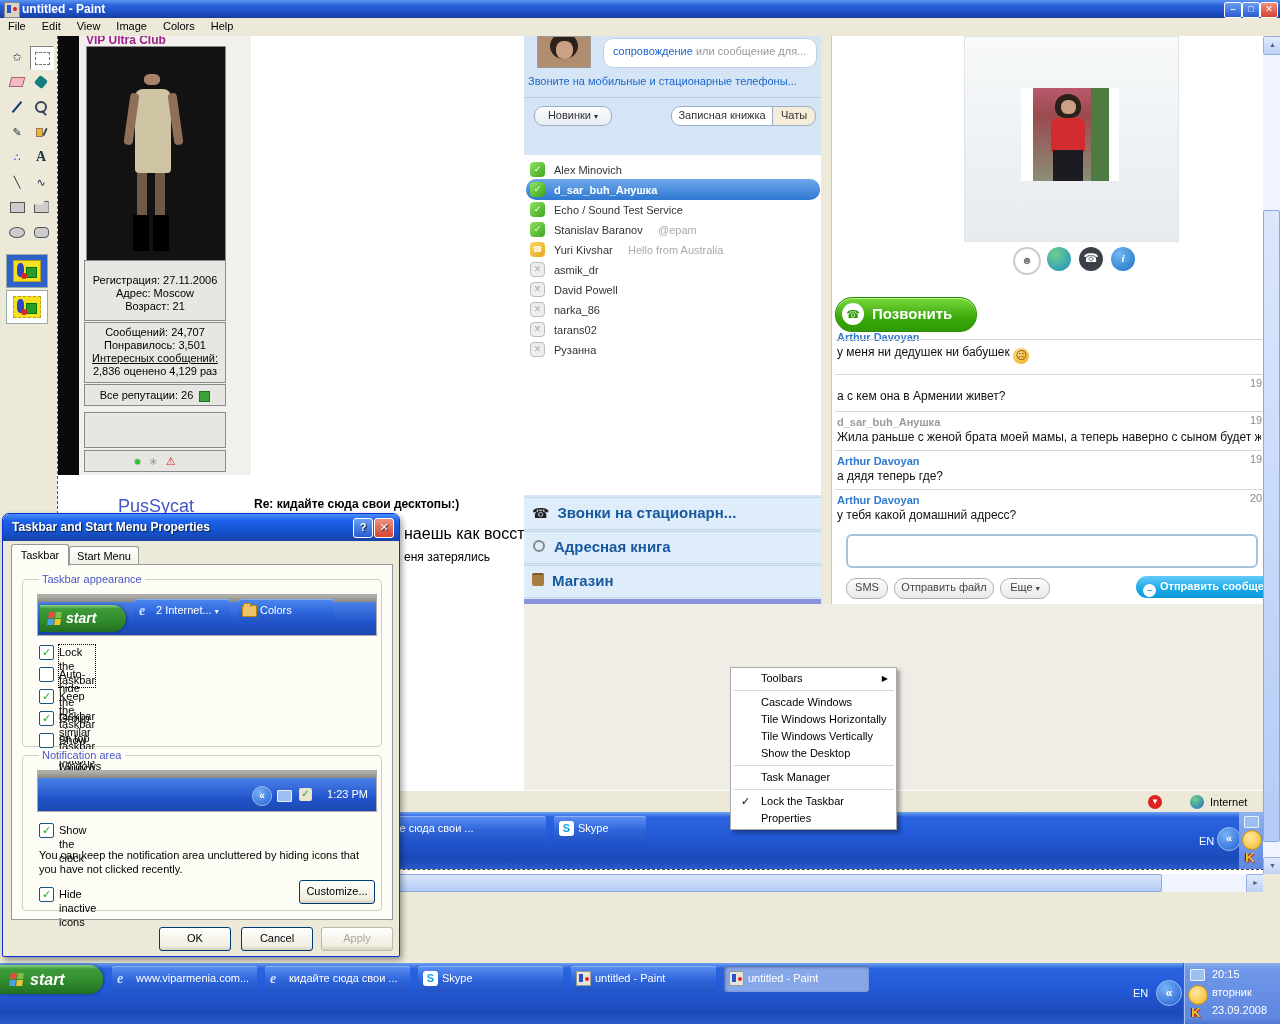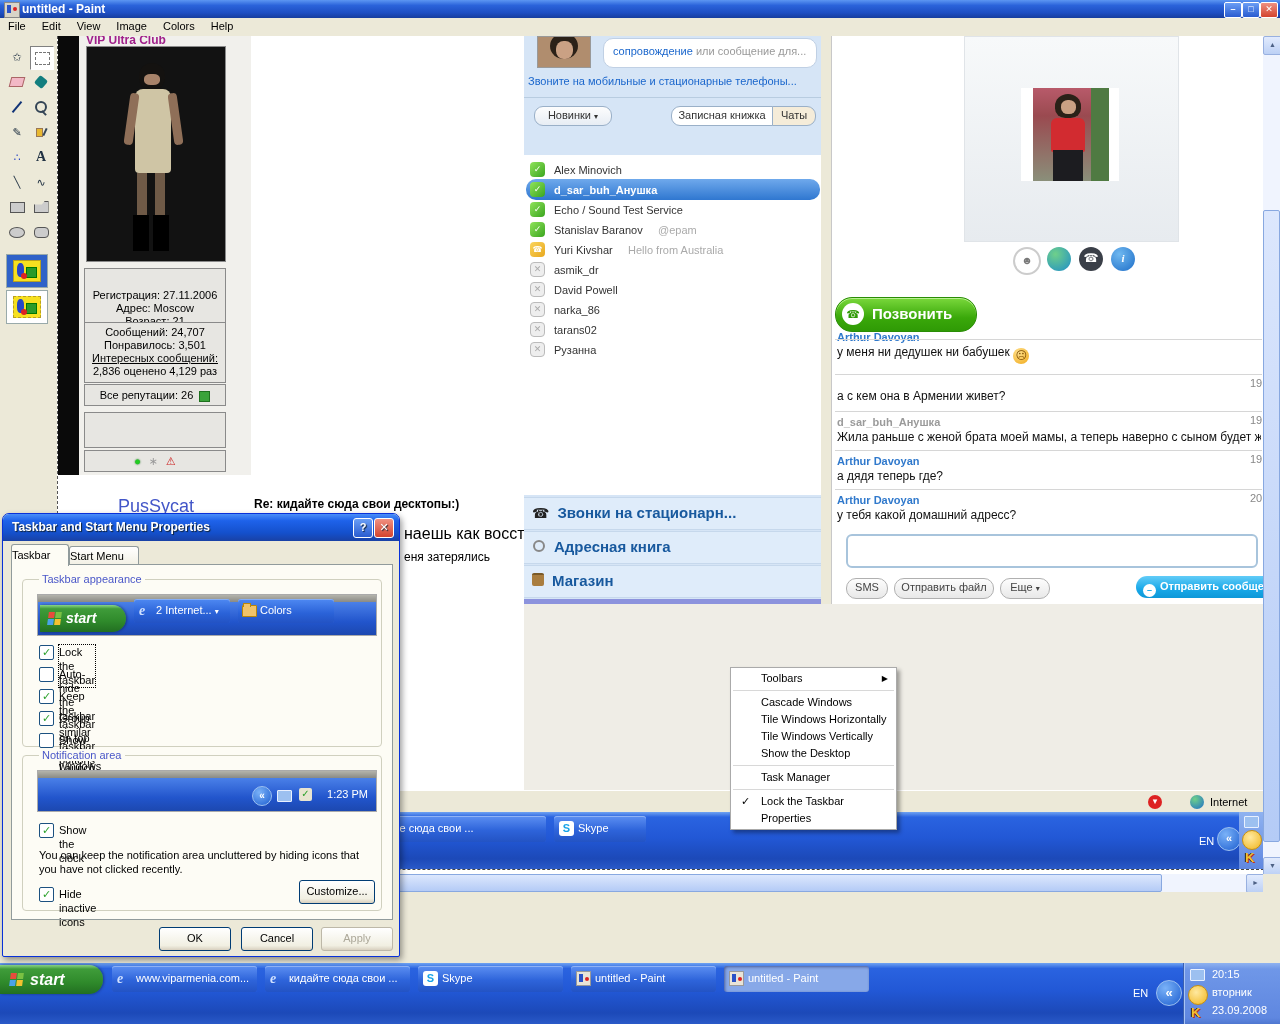--- a/index.html
+++ b/index.html
@@ -90,21 +90,21 @@
     background:#ece9d8;border:1px solid #0831d9;border-radius:7px 7px 2px 2px;
     box-shadow:2px 3px 6px rgba(0,0,0,.4);box-sizing:border-box;}
   .dlg-title{position:absolute;left:0;top:0;width:100%;height:27px;border-radius:6px 6px 0 0;
     background:linear-gradient(180deg,#4a8ef8 0%,#1e62ea 25%,#1450cc 70%,#1941a5 100%);
     color:#fff;font-weight:bold;font-size:12px;line-height:26px;text-shadow:1px 1px 1px #123;}
   .dbtn{position:absolute;top:4px;width:18px;height:18px;border-radius:3px;border:1px solid #fff;
     text-align:center;line-height:16px;color:#fff;font-weight:bold;font-size:11px;
     background:linear-gradient(180deg,#6a9ef5,#2a5cd0);}
   .dbtn.close{background:linear-gradient(180deg,#f09182,#d2442e);}
   .tab{position:absolute;border:1px solid #919b9c;border-bottom:none;border-radius:3px 3px 0 0;
-    background:linear-gradient(180deg,#fff,#f2f0e4);text-align:left;}
+    background:linear-gradient(180deg,#fff,#f2f0e4);text-align:center;}
   .tabpage{position:absolute;left:8px;top:50px;width:380px;height:354px;background:#fdfcf5;border:1px solid #919b9c;}
   .grp{position:absolute;border:1px solid #d0d0bf;border-radius:4px;}
   .grp-lbl{position:absolute;background:#fdfcf5;padding:0 3px;color:#4a57c8;}
   .cbrow{position:absolute;height:16px;line-height:14px;}
   .cb{position:absolute;left:0;top:1px;width:13px;height:13px;background:#fff;border:1px solid #1c5180;border-radius:2px;
     text-align:center;line-height:12px;font-size:11px;font-weight:bold;color:#2ba12b;}
   .cb.checked::after{content:"✓";}
   .cb-lbl{position:absolute;left:20px;top:1px;}
   .cb-lbl.focus{outline:1px dotted #000;}
   .xbtn{position:absolute;height:22px;border:1px solid #003c74;border-radius:3px;text-align:center;line-height:20px;
@@ -224,21 +224,21 @@
       <div style="position:absolute;left:58px;top:26px;width:15px;height:12px;background:#a8range"></div>
       <div style="position:absolute;left:57px;top:27px;width:16px;height:11px;background:#a8836a;border-radius:40%"></div>
       <div style="position:absolute;left:48px;top:42px;width:36px;height:84px;background:#cfc5a5;border-radius:8px 8px 4px 4px"></div>
       <div style="position:absolute;left:40px;top:46px;width:9px;height:52px;background:#8f6f58;transform:rotate(8deg);border-radius:4px"></div>
       <div style="position:absolute;left:84px;top:46px;width:9px;height:52px;background:#8f6f58;transform:rotate(-8deg);border-radius:4px"></div>
       <div style="position:absolute;left:50px;top:126px;width:10px;height:44px;background:#6f5a47"></div>
       <div style="position:absolute;left:68px;top:126px;width:10px;height:44px;background:#6f5a47"></div>
       <div style="position:absolute;left:46px;top:168px;width:16px;height:36px;background:#000"></div>
       <div style="position:absolute;left:66px;top:168px;width:16px;height:36px;background:#000"></div>
     </div>
-    <div class="fbox" style="top:232px;height:46px;padding-top:20px">
+    <div class="fbox" style="top:224px;height:46px;padding-top:13px">
       <div>Регистрация: 27.11.2006</div>
       <div>Адрес: Moscow</div>
       <div>Возраст: 21</div>
     </div>
     <div class="fbox" style="top:286px;height:56px;padding-top:3px">
       <div>Сообщений: 24,707</div>
       <div>Понравилось: 3,501</div>
       <div style="text-decoration:underline">Интересных сообщений:</div>
       <div>2,836 оценено 4,129 раз</div>
     </div>

